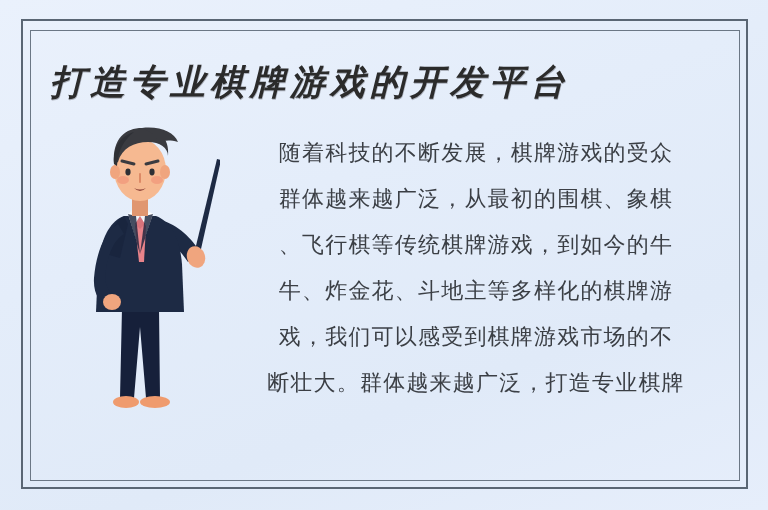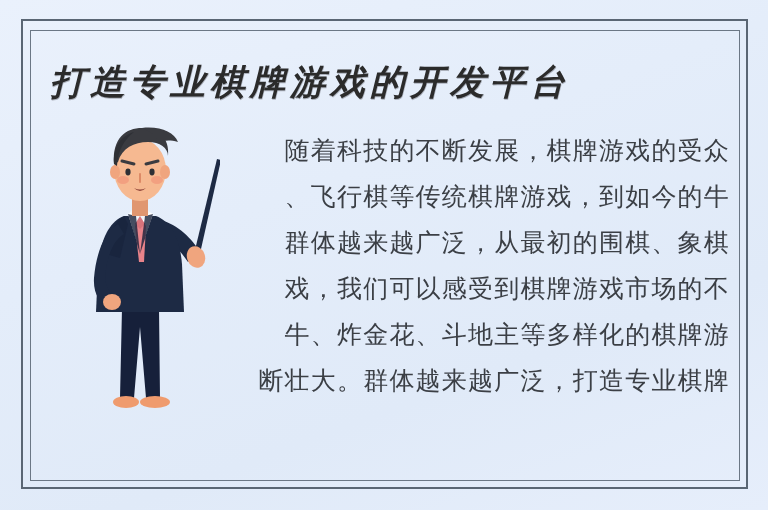--- a/index.html
+++ b/index.html
@@ -61,26 +61,26 @@
     line-height: 52px;
     text-shadow: 0.5px 0.5px 0 rgba(60,60,70,0.35);
   }
 
   
   .body-text {
     position: absolute;
     left: 222px;
     top: 130px;
     width: 508px;
-    font-family: Liberation Mono, monospace;
-    font-size: 25px;
+    font-family: Liberation Serif, serif;
+    font-size: 22px;
     color: #3b3f45;
     line-height: 46px;
     letter-spacing: 1.2px;
-    text-align: right;
+    text-align: center;
     white-space: nowrap;
   }
   .body-text .ln { display: block; height: 46px; }
 
   
   .person {
     position: absolute;
     left: 60px;
     top: 112px;
     width: 160px;
@@ -150,20 +150,20 @@
       <ellipse cx="97" cy="68" rx="6" ry="4" fill="#ef9278" opacity="0.65"></ellipse>
 
       <path d="M80 62 L80 70" stroke="#dd8a66" stroke-width="2" stroke-linecap="round" fill="none"></path>
 
       <path d="M74 76 Q80 82 86 76 Q80 79 74 76 Z" fill="#8e4338"></path>
     </svg>
   </div>
 
   <div class="body-text">
     <span class="ln">随着科技的不断发展，棋牌游戏的受众</span>
+    <span class="ln">群体越来越广泛，从最初的围棋、象棋</span>
     <span class="ln">、飞行棋等传统棋牌游戏，到如今的牛</span>
-    <span class="ln">群体越来越广泛，从最初的围棋、象棋</span>
+    <span class="ln">牛、炸金花、斗地主等多样化的棋牌游</span>
     <span class="ln">戏，我们可以感受到棋牌游戏市场的不</span>
-    <span class="ln">牛、炸金花、斗地主等多样化的棋牌游</span>
     <span class="ln">断壮大。群体越来越广泛，打造专业棋牌</span>
   </div>
 
 </div>
 
 </body></html>

